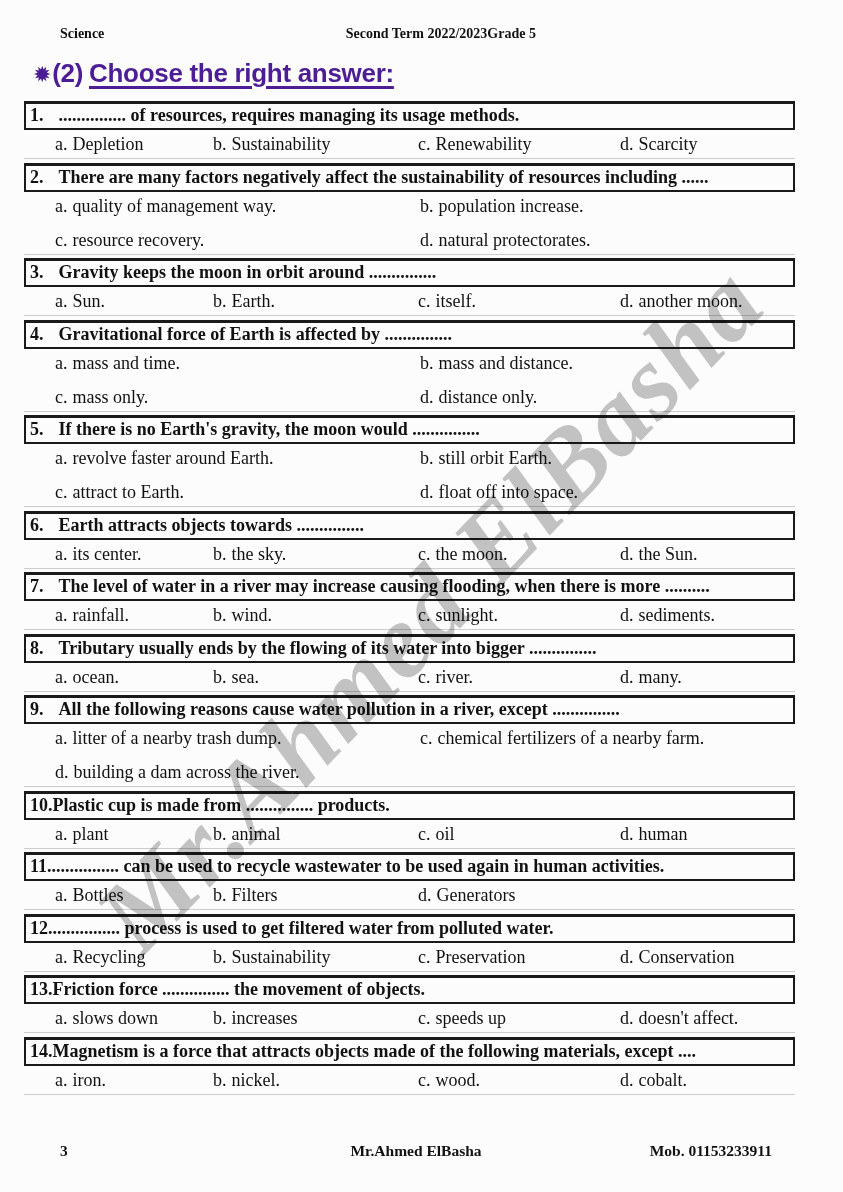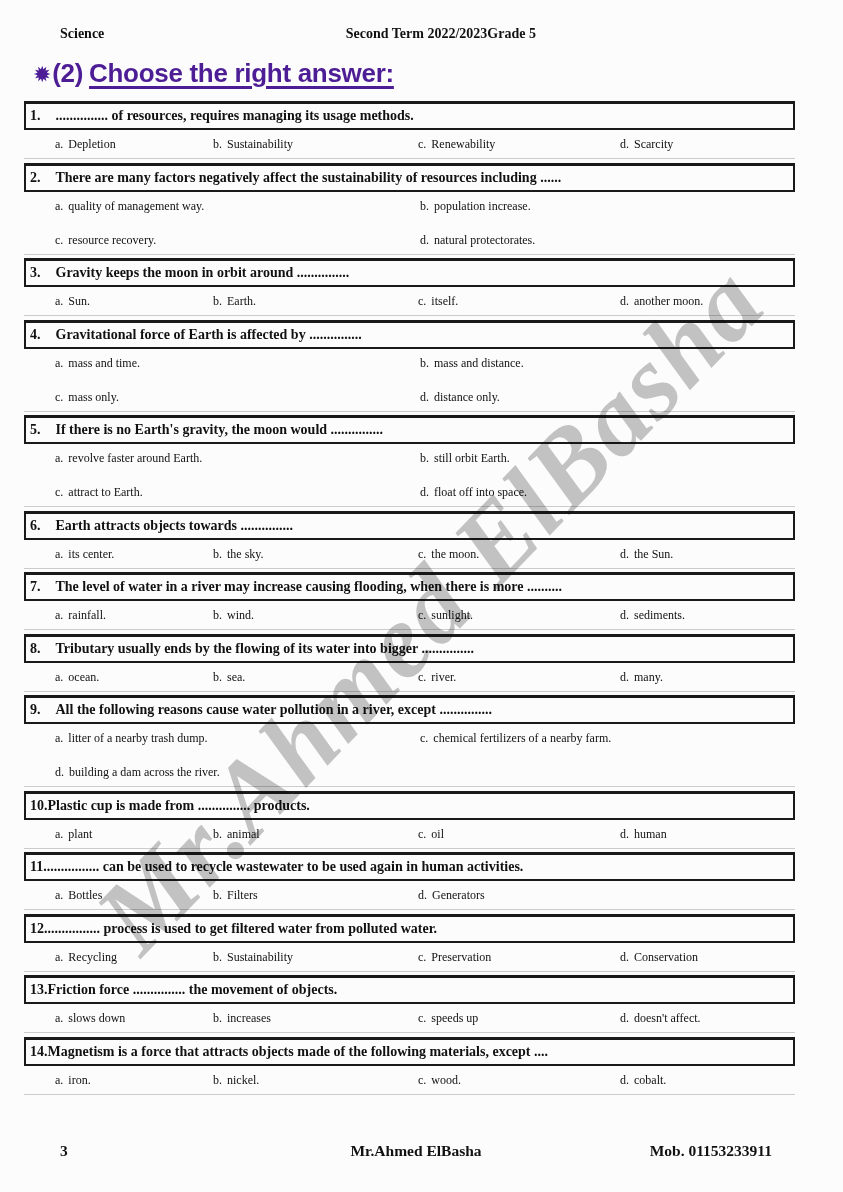--- a/index.html
+++ b/index.html
@@ -44,32 +44,32 @@
   .qsection {
     margin: 0 48px 3.5px 24px;
     padding-bottom: 3px;
     border-bottom: 1.5px solid #cccccc;
   }
   .qbox {
     border: 2px solid #1a1a1a;
     border-top-width: 3.5px;
     padding: 1px 8px 2px 4px;
     font-weight: bold;
-    font-size: 14px; line-height: 21px;
+    font-size: 18px; line-height: 21px;
     background: rgba(255,255,255,0.0);
     white-space: nowrap; overflow: hidden;
   }
   .qnum { display: inline-block; }
   .qnum.sp { margin-right: 15px; }
   .options {
     display: grid;
     padding-left: 31px;
     margin-top: 3px;
     row-gap: 12px;
-    font-size: 12px; line-height: 22px;
+    font-size: 18px; line-height: 22px;
   }
   .cols4 { grid-template-columns: 158px 205px 202px 1fr; }
   .cols2 { grid-template-columns: 365px 1fr; }
   .opt { white-space: nowrap; }
   .olabel { margin-right: 5px; }
 
   
   .watermark {
     position: absolute;
     left: -150px; top: 548px;

